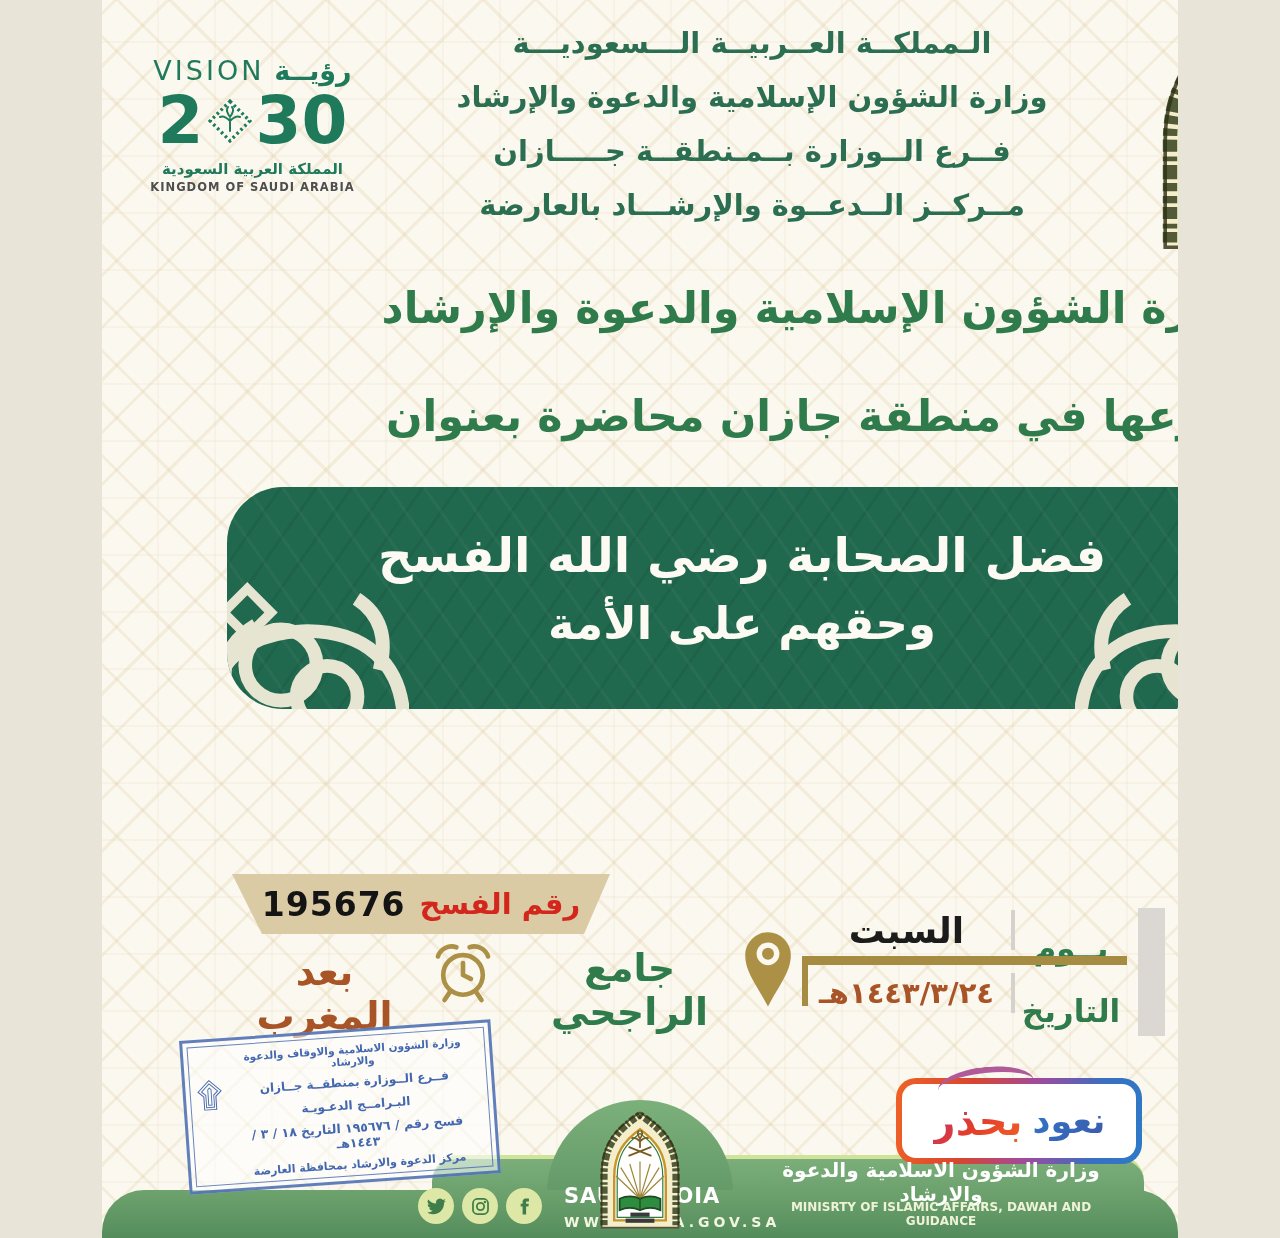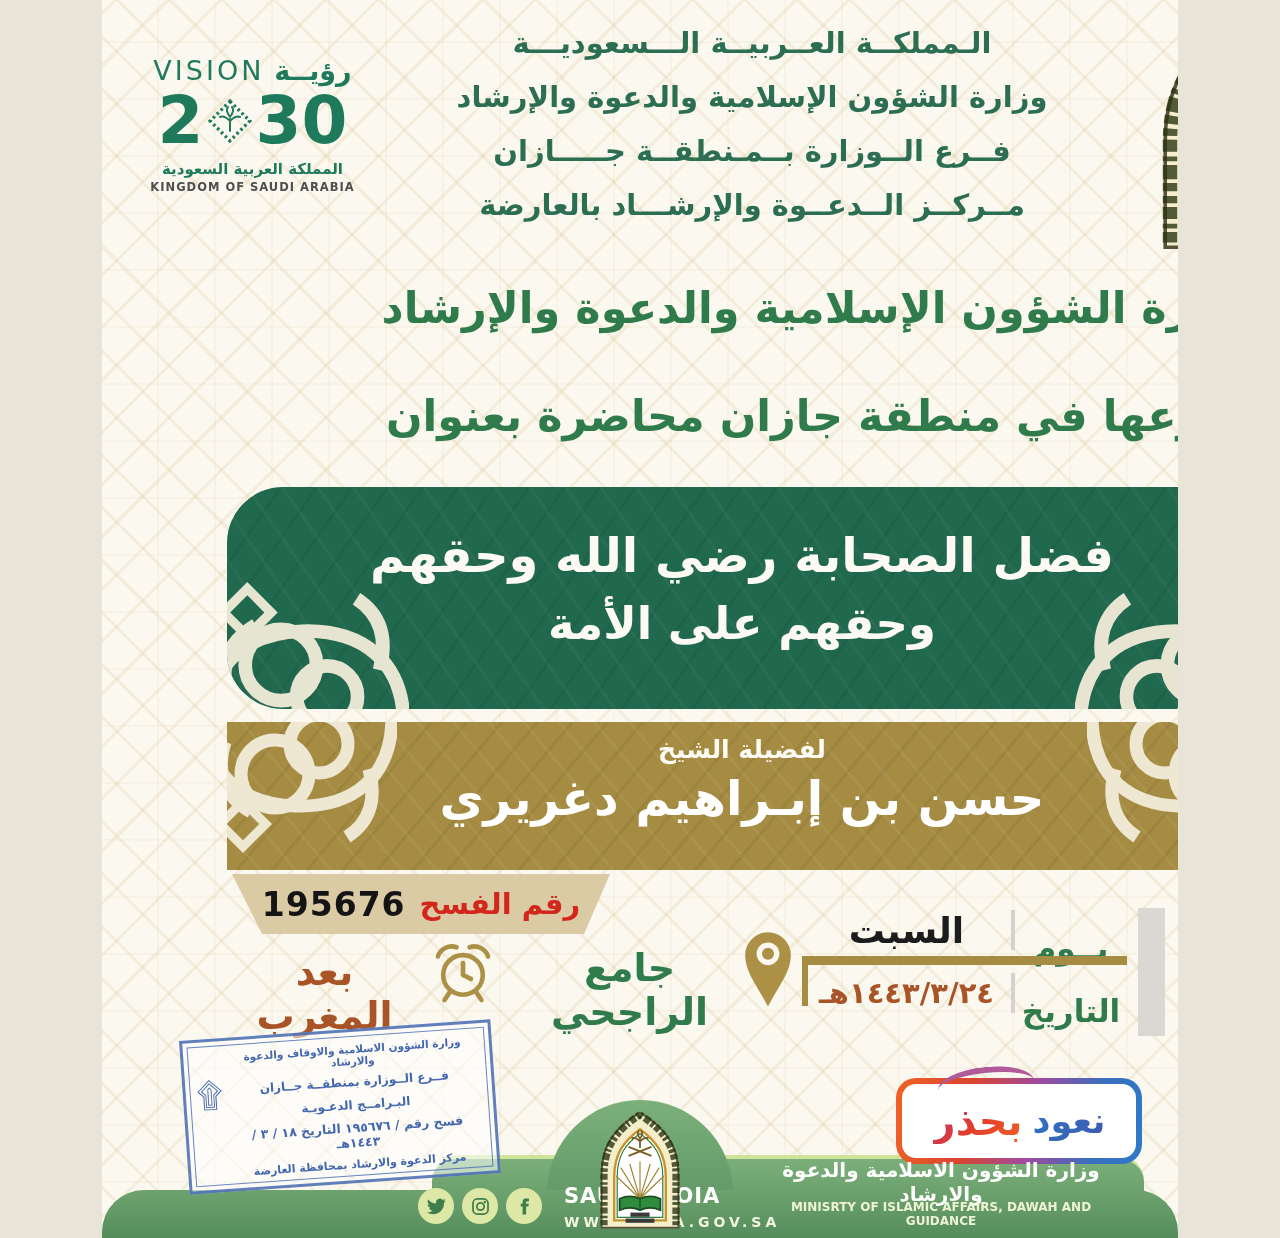--- a/index.html
+++ b/index.html
@@ -235,40 +235,30 @@
   </div>
 
   <svg class="layer moia-top" width="216" height="240">
     <use href="#moia"></use>
   </svg>
 
   <div class="layer intro1">تنظم وزارة الشؤون الإسلامية والدعوة والإرشاد</div>
   <div class="layer intro2">ممثلة بفرعها في منطقة جازان محاضرة بعنوان</div>
 
   <div class="layer gbanner">
-    <div class="gtitle1">فضل الصحابة رضي الله وحقهم</div>
+    <div class="gtitle1">فضل الصحابة رضي الله الفسح</div>
     <div class="gtitle2">وحقهم على الأمة</div>
     <svg class="orn" style="left:-28px; bottom:-42px;" width="210" height="210">
         <use href="#orn"></use>
       </svg>
     <svg class="orn" style="right:-28px; bottom:-42px; transform:scaleX(-1);" width="210" height="210">
         <use href="#orn"></use>
       </svg>
   </div>
 
-  <div class="layer obanner">
-    <div class="sp-hon">لفضيلة الشيخ</div>
-    <div class="sp-name">حسن بن إبـراهيم دغريري</div>
-    <svg class="orn" style="left:-30px; top:-30px; transform:scaleY(-1);" width="200" height="200">
-        <use href="#orn"></use>
-      </svg>
-    <svg class="orn" style="right:-30px; top:-30px; transform:scale(-1,-1);" width="200" height="200">
-        <use href="#orn"></use>
-      </svg>
-  </div>
 
   <div class="layer permit">
     <span class="lbl">رقم الفسح</span>
     <span class="num">195676</span>
   </div>
 
   <svg class="layer cal-icon" width="98" height="98">
       <use href="#cal"></use>
     </svg>
   <div class="layer graybar"></div>

